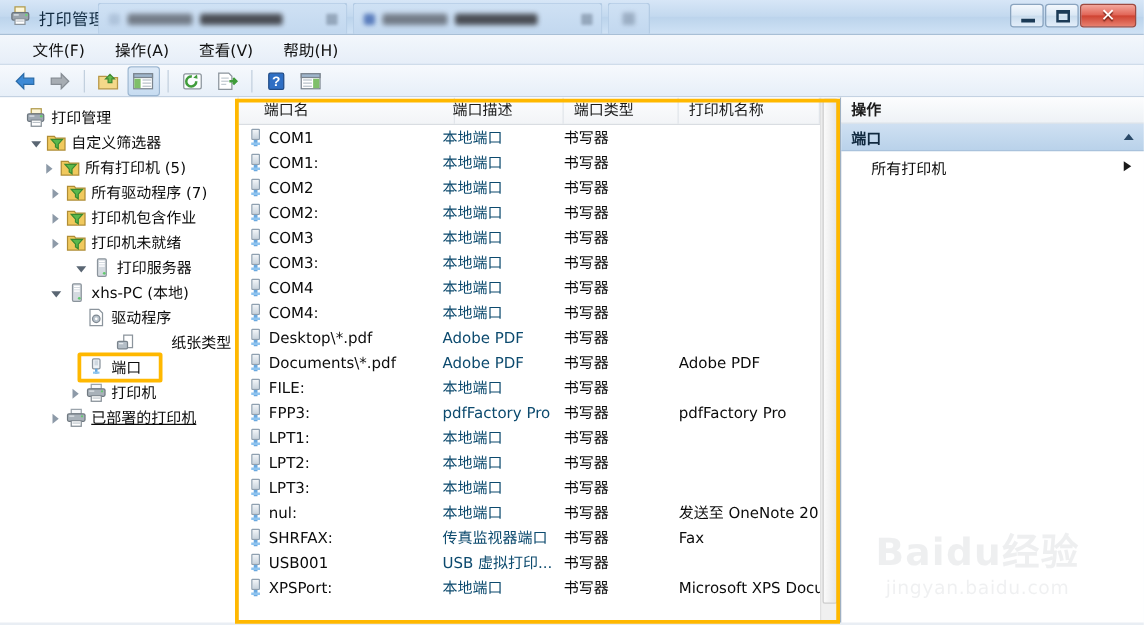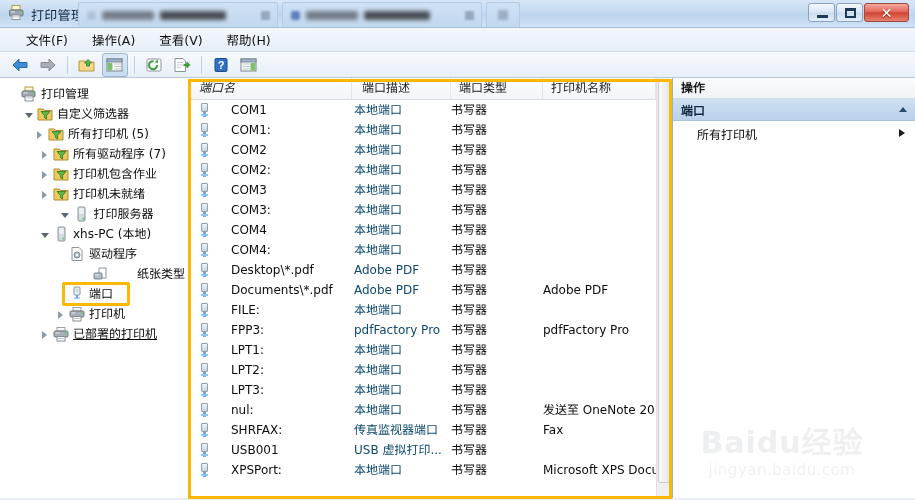--- a/index.html
+++ b/index.html
@@ -140,21 +140,21 @@
     background:linear-gradient(180deg,#fdfdfe 0%,#f2f4f7 100%);
     border-bottom:1px solid #d9dde2;box-sizing:border-box;
   }
   .hcell{
     position:absolute;top:0;height:21px;line-height:21px;
     font-size:12px;color:#1b1b1b;padding-left:8px;box-sizing:border-box;
     border-right:1px solid #e1e5ea;cursor:default;white-space:nowrap;
   }
   .rows{position:absolute;left:0;top:22px;width:465px;}
   .lrow{height:20px;position:relative;cursor:default;}
-  .c-name{position:absolute;left:8px;top:0;height:20px;display:flex;align-items:center;gap:21px;font-size:12px;color:#0c0c0c;white-space:nowrap;}
+  .c-name{position:absolute;left:8px;top:0;height:20px;display:flex;align-items:center;gap:5px;font-size:12px;color:#0c0c0c;white-space:nowrap;}
   .c-desc{position:absolute;left:163px;top:0;height:20px;line-height:20px;font-size:12px;color:#0c4a6e;white-space:nowrap;}
   .c-type{position:absolute;left:260px;top:0;height:20px;line-height:20px;font-size:12px;color:#0c0c0c;white-space:nowrap;}
   .c-prn{position:absolute;left:352px;top:0;height:20px;line-height:20px;font-size:12px;color:#0c0c0c;white-space:nowrap;}
 
   
   .port-ico{width:11px;height:14px;flex:none;position:relative;}
   .port-ico .body{position:absolute;left:2px;top:0;width:7px;height:9px;background:linear-gradient(180deg,#f2f5f8,#c8d3dd);border:1px solid #8fa0b0;border-radius:1px;box-sizing:border-box;}
   .port-ico .pin{position:absolute;left:4px;top:9px;width:3px;height:5px;background:#6aa9e0;}
   .port-ico .pin2{position:absolute;left:2px;top:11px;width:7px;height:2px;background:#8dc3ef;}
 
@@ -479,21 +479,21 @@
       <rect x="5" y="12" width="6" height="0.9" fill="#bdc4ca"></rect>
               </svg></span>
             <span class="tlabel">已部署的打印机</span>
           </div>
         </div>
       <div class="hl-box" id="tree-hl" style="left: 62px; top: 204px; width: 68px; height: 24px;"></div>
     </div>
 
     <div class="list-pane">
       <div class="lheader" id="list-header">
-          <div class="hcell" style="left: 0px; width: 161px; font-style: italic;">端口名</div>
+          <div class="hcell" style="left: 12px; width: 161px;">端口名</div>
           <div class="hcell" style="left: 163px; width: 97px;">端口描述</div>
           <div class="hcell" style="left: 352px; width: 113px;">打印机名称</div>
           <div class="hcell" style="left: 260px; width: 92px;">端口类型</div>
         </div>
       <div class="rows" id="list-rows">
           <div class="lrow">
             <div class="c-name">
               <span class="port-ico">
                 <span class="body"></span>
                 <span class="pin"></span>

